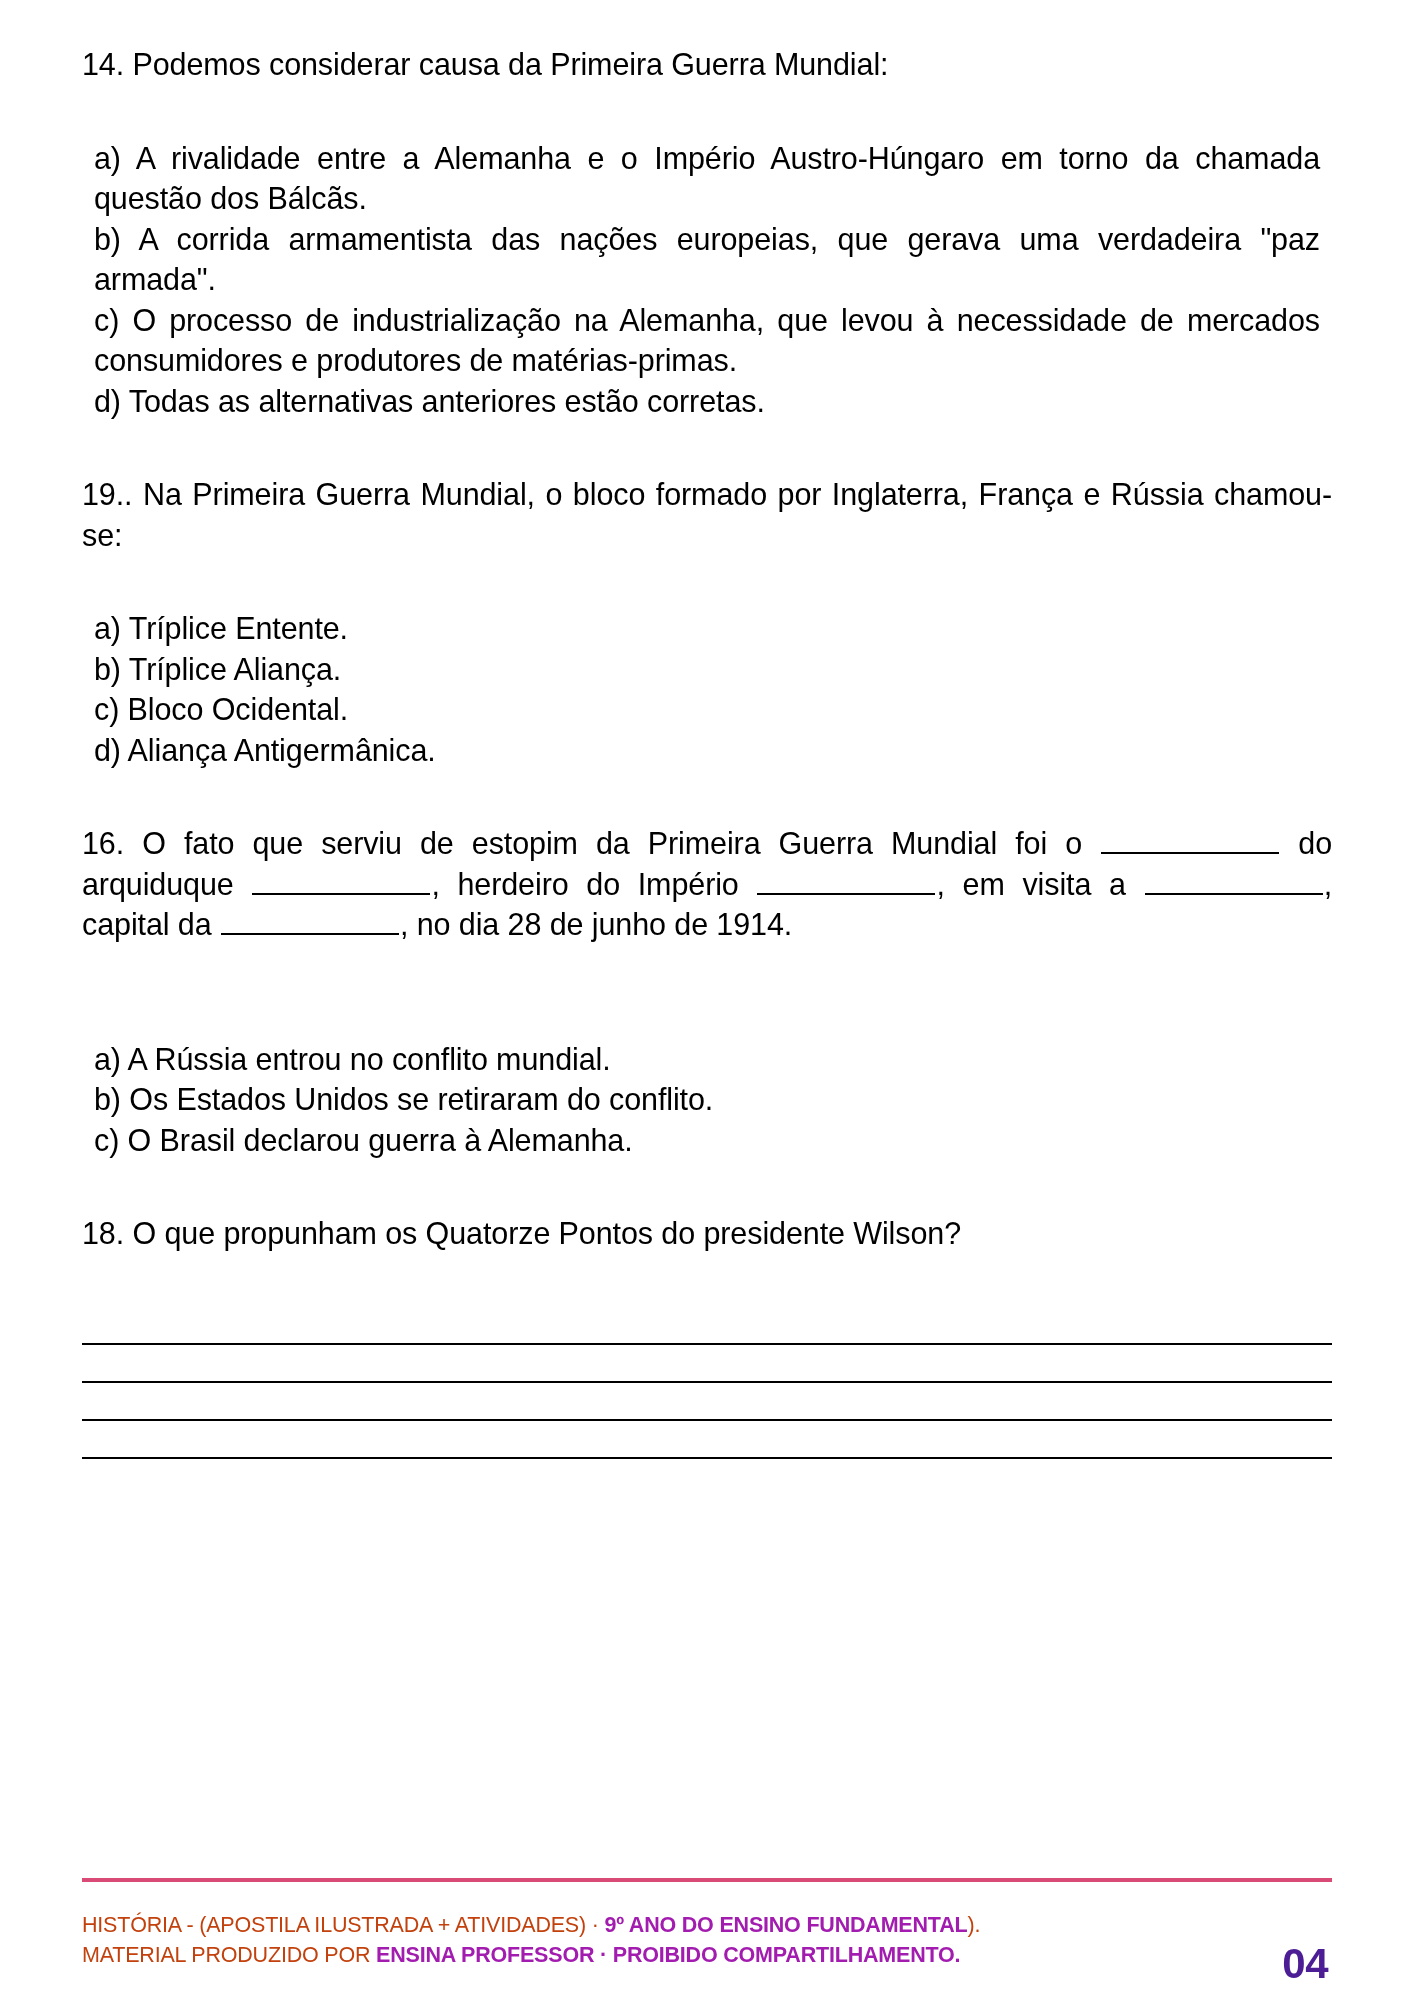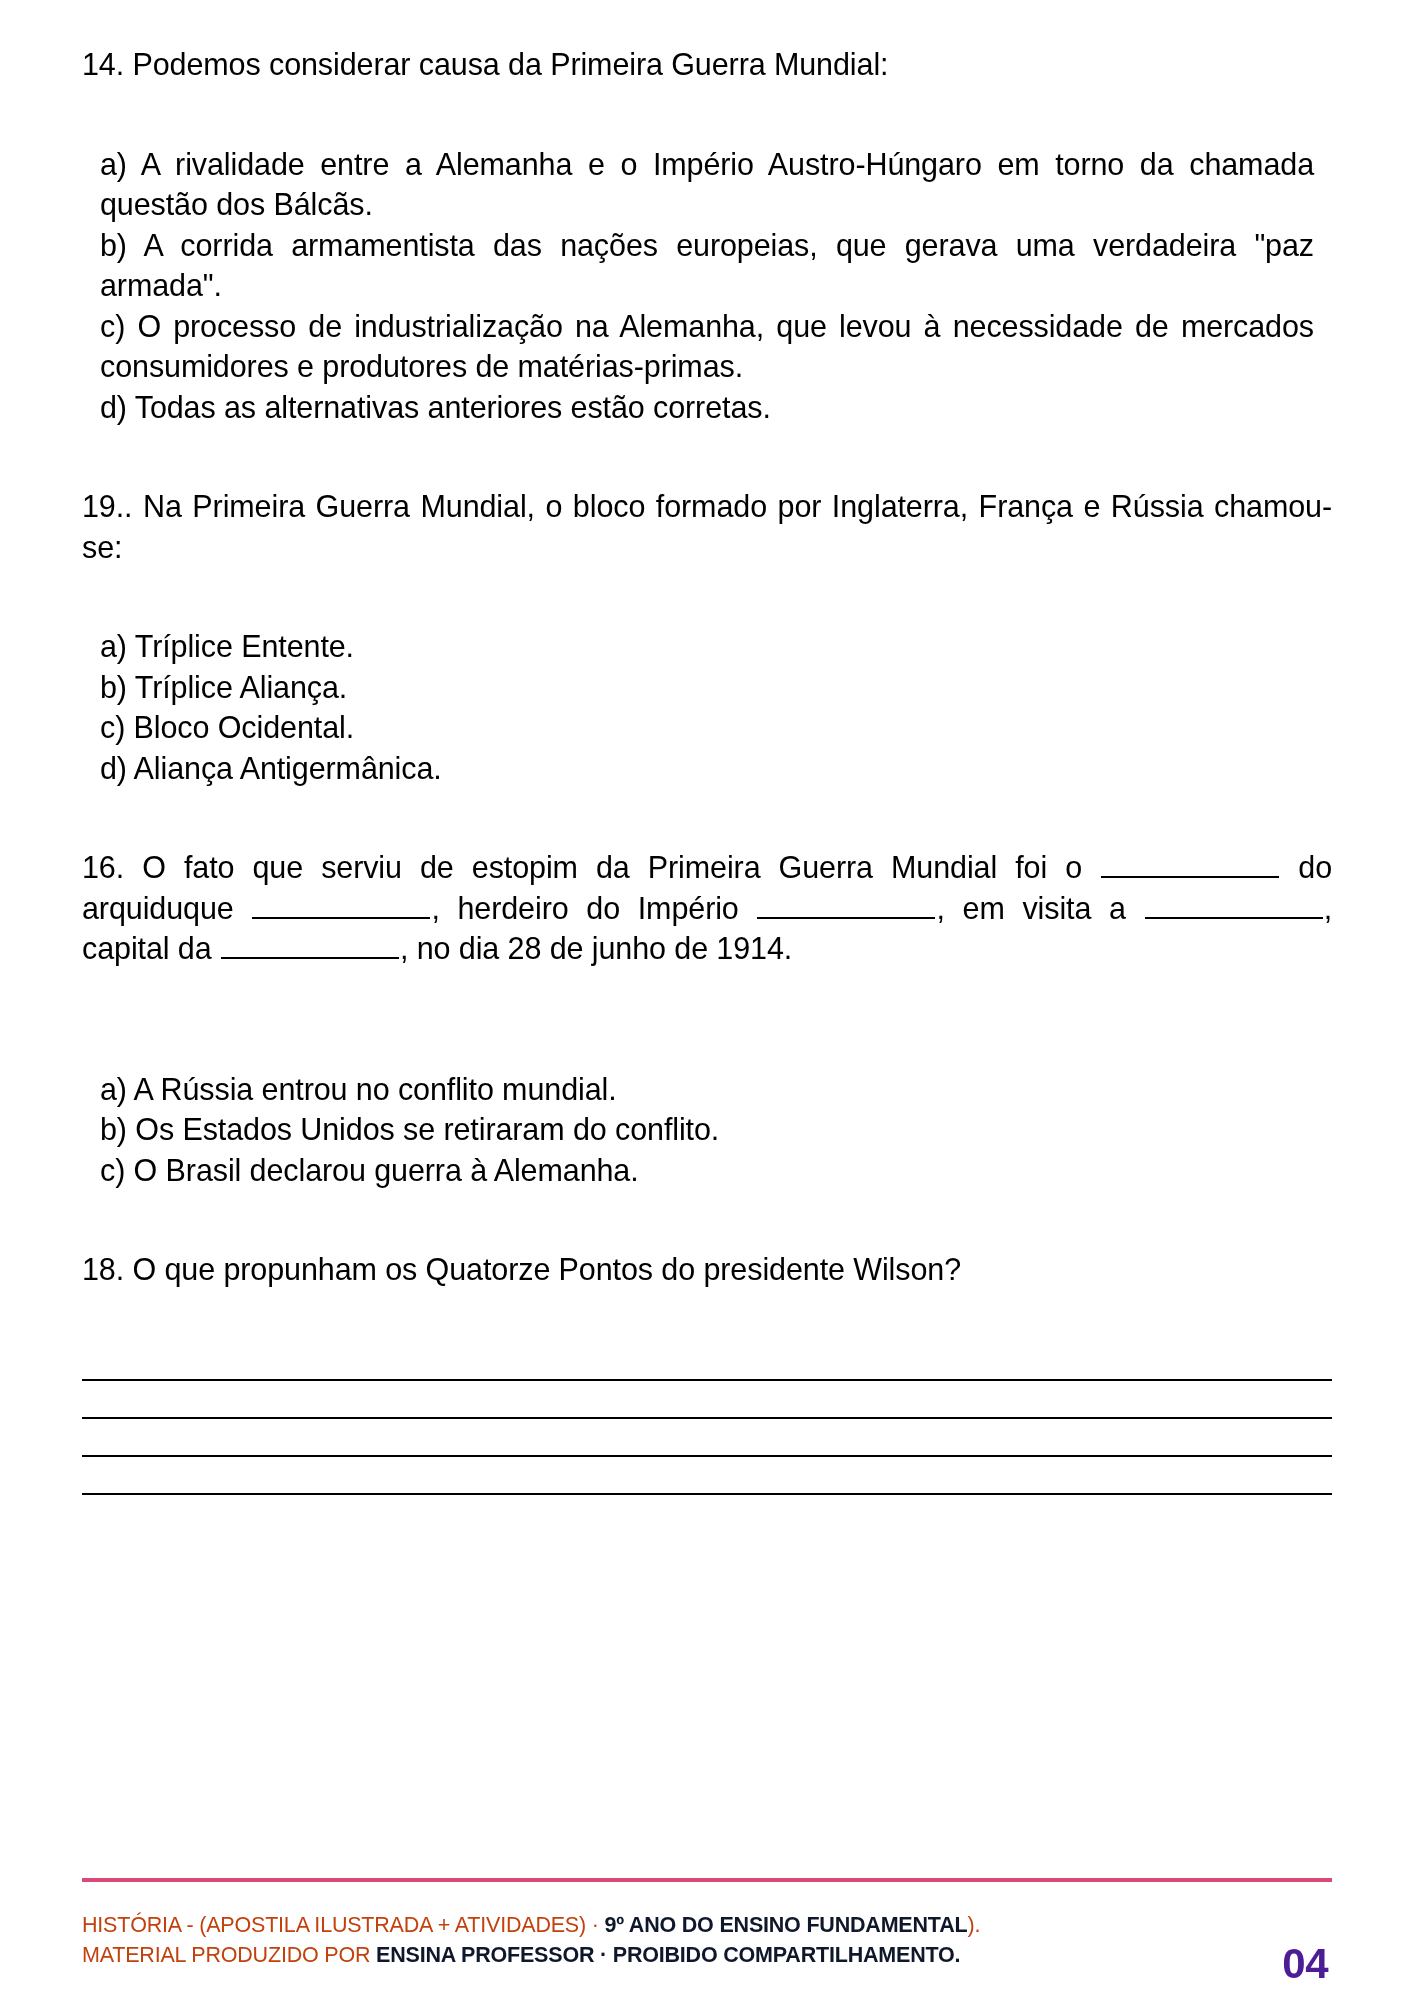--- a/index.html
+++ b/index.html
@@ -42,21 +42,21 @@
     margin: 0;
     letter-spacing: -0.1px;
   }
 
   
   .para.stem {
     text-align: justify;
   }
 
   .alts {
-    margin: 18px;
+    margin: 12px;
   }
 
   .alt {
     font-size: 30.5px;
     line-height: 40.5px;
     margin: 0;
     text-align: justify;
     letter-spacing: -0.1px;
   }
   .gap-md { height: 41px; }
@@ -103,21 +103,21 @@
     font-size: 21.5px;
     line-height: 30px;
     letter-spacing: -0.2px;
     white-space: nowrap;
   }
   .f-light {
     color: #c2410c;
     font-weight: 400;
   }
   .f-bold {
-    color: #0f172a;
+    color: #a21caf;
     font-weight: 700;
   }
   .page-num {
     color: #4c1d95;
     font-size: 42px;
     font-weight: 700;
     line-height: 44px;
     letter-spacing: -0.5px;
     margin-top: 32px;
     padding-right: 4px;

